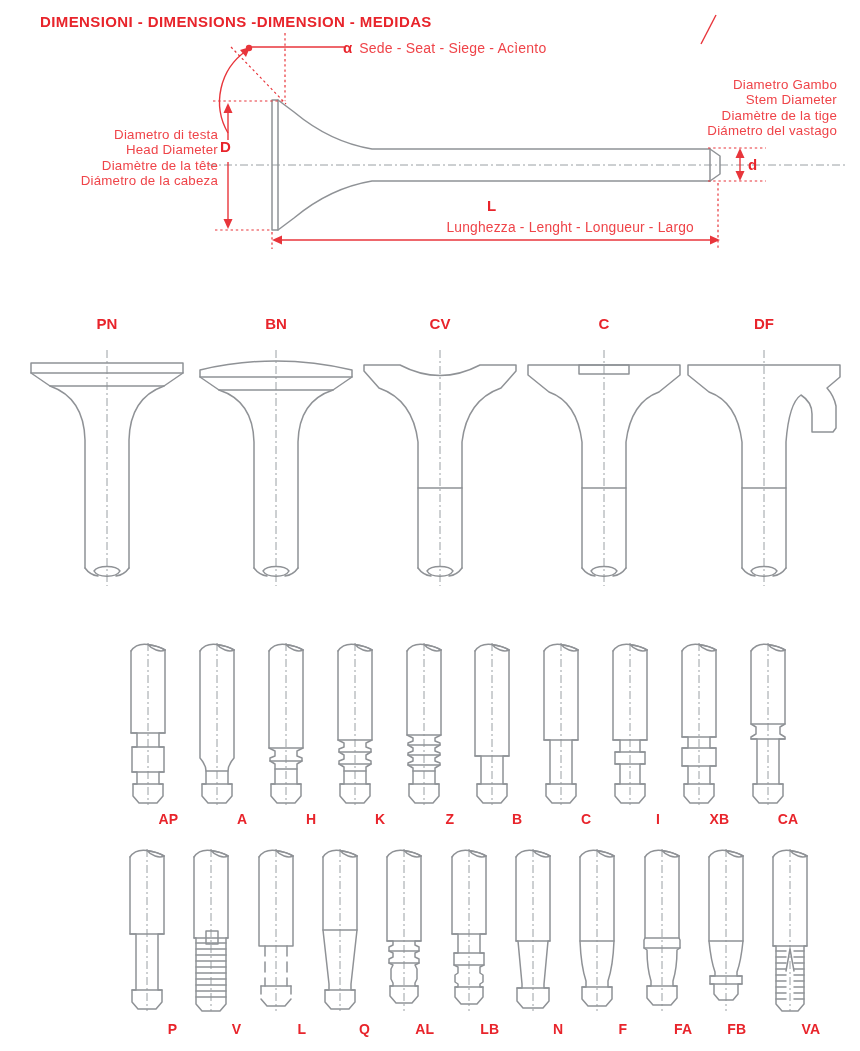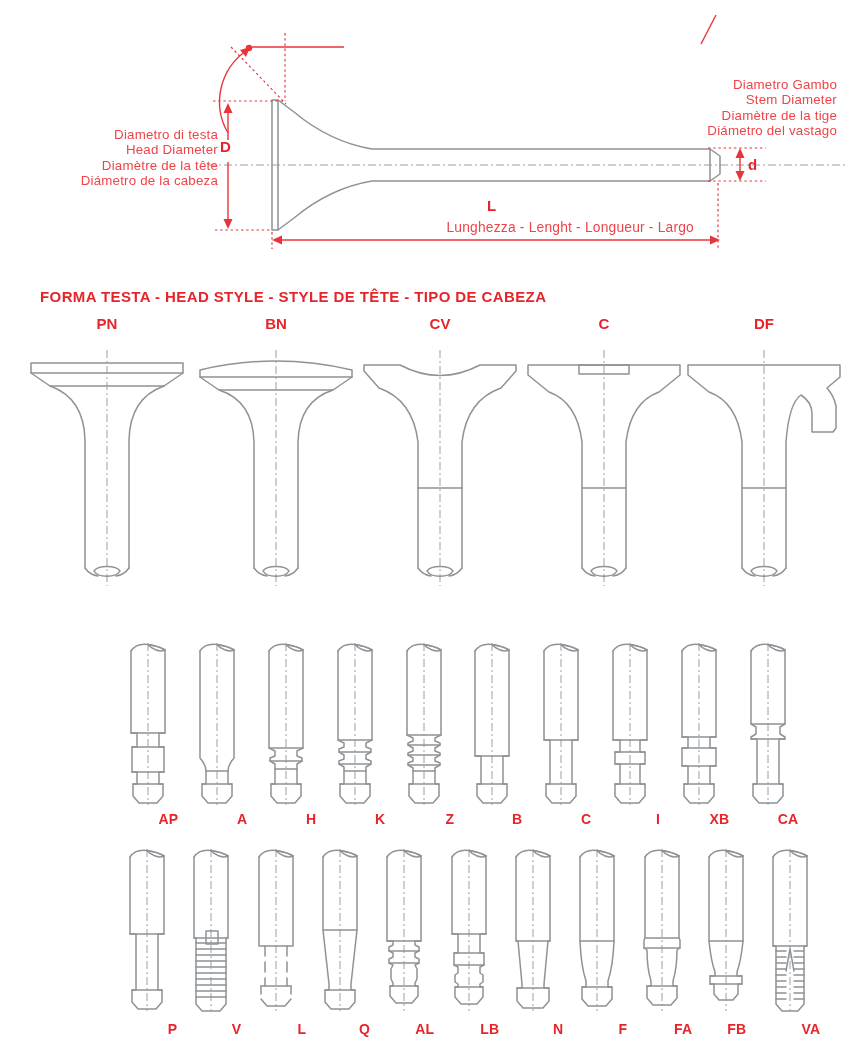--- a/index.html
+++ b/index.html
@@ -34,20 +34,21 @@
     <defs>
       <pattern id="hatch" width="6" height="6" patternUnits="userSpaceOnUse" patternTransform="rotate(45)">
         <line x1="0" y1="0" x2="0" y2="6" stroke="#9aa0a4" stroke-width="1.3"></line>
       </pattern>
       <pattern id="hatchS" width="3.2" height="3.2" patternUnits="userSpaceOnUse" patternTransform="rotate(45)">
         <line x1="0" y1="0" x2="0" y2="3.2" stroke="#8f9296" stroke-width="1"></line>
       </pattern>
     </defs>
   </svg>
 
+  <div class="sec-title" style="left:40px;top:13px">DIMENSIONI - DIMENSIONS -DIMENSION - MEDIDAS</div>
 
   <svg class="abs" style="left:0;top:0" width="860" height="272" viewBox="0 0 860 272">
 
     <line class="cl" x1="208" y1="165" x2="848" y2="165" stroke-dasharray="22 5 6 5"></line>
     <path class="g" d="M272,100 L272,230 M278,100 L278,230 M272,100 L278,100 M272,230 L278,230"></path>
     <path class="g" d="M278,100 L294,112 Q330,142 372,149 L710,149"></path>
     <path class="g" d="M278,230 L294,218 Q330,188 372,181 L710,181"></path>
     <line class="g" x1="710" y1="149" x2="710" y2="181"></line>
     <path class="g" d="M710,149 L720,156 L720,174 L710,181"></path>
 
@@ -72,41 +73,43 @@
     <path class="rd" d="M272,232 L272,249"></path>
     <path class="rd" d="M718,183 L718,249"></path>
 
     <path class="rd" d="M708,148 L766,148"></path>
     <path class="rd" d="M708,181 L766,181"></path>
     <line class="r" x1="740" y1="153" x2="740" y2="177"></line>
     <polygon class="rf" points="740,148 735.5,158 744.5,158"></polygon>
     <polygon class="rf" points="740,181 735.5,171 744.5,171"></polygon>
   </svg>
 
+  <div class="alpha-row" style="left:343px;top:39px">
+    <span class="a">α</span><span class="s">Sede - Seat - Siege - Acìento</span>
+  </div>
 
   <div class="lbl-block" style="right:23px;top:77px;text-align:right">
     <div>Diametro Gambo</div>
     <div>Stem Diameter</div>
     <div>Diamètre de la tige</div>
     <div>Diámetro del vastago</div>
   </div>
 
   <div class="lbl-block" style="left:18px;top:127px;width:200px;text-align:right">
     <div>Diametro di testa</div>
     <div>Head Diameter</div>
     <div>Diamètre de la tête</div>
     <div>Diámetro de la cabeza</div>
   </div>
 
   <div class="dim-letter" style="left:220px;top:138px">D</div>
   <div class="dim-letter" style="left:748px;top:156px">d</div>
   <div class="dim-letter" style="left:487px;top:197px">L</div>
   <div class="center-lbl" style="left:294px;top:220px;width:400px">Lunghezza - Lenght - Longueur - Largo</div>
 
-  <div class="sec-title" style="left:40px;top:288px">FORMA TESTA - HEAD STYLE - STYLE DE TÊTE - TIPO DE CABEZA</div>
 
   <div class="hs-label" style="left:67px;top:315px">PN</div>
   <div class="hs-label" style="left:236px;top:315px">BN</div>
   <div class="hs-label" style="left:400px;top:315px">CV</div>
   <div class="hs-label" style="left:564px;top:315px">C</div>
   <div class="hs-label" style="left:724px;top:315px">DF</div>
 
   <div class="headfig" style="left:22px;top:340px">
     <svg width="170" height="250" viewBox="0 0 170 250">
       <line class="cl" x1="85" y1="10" x2="85" y2="246"></line>

